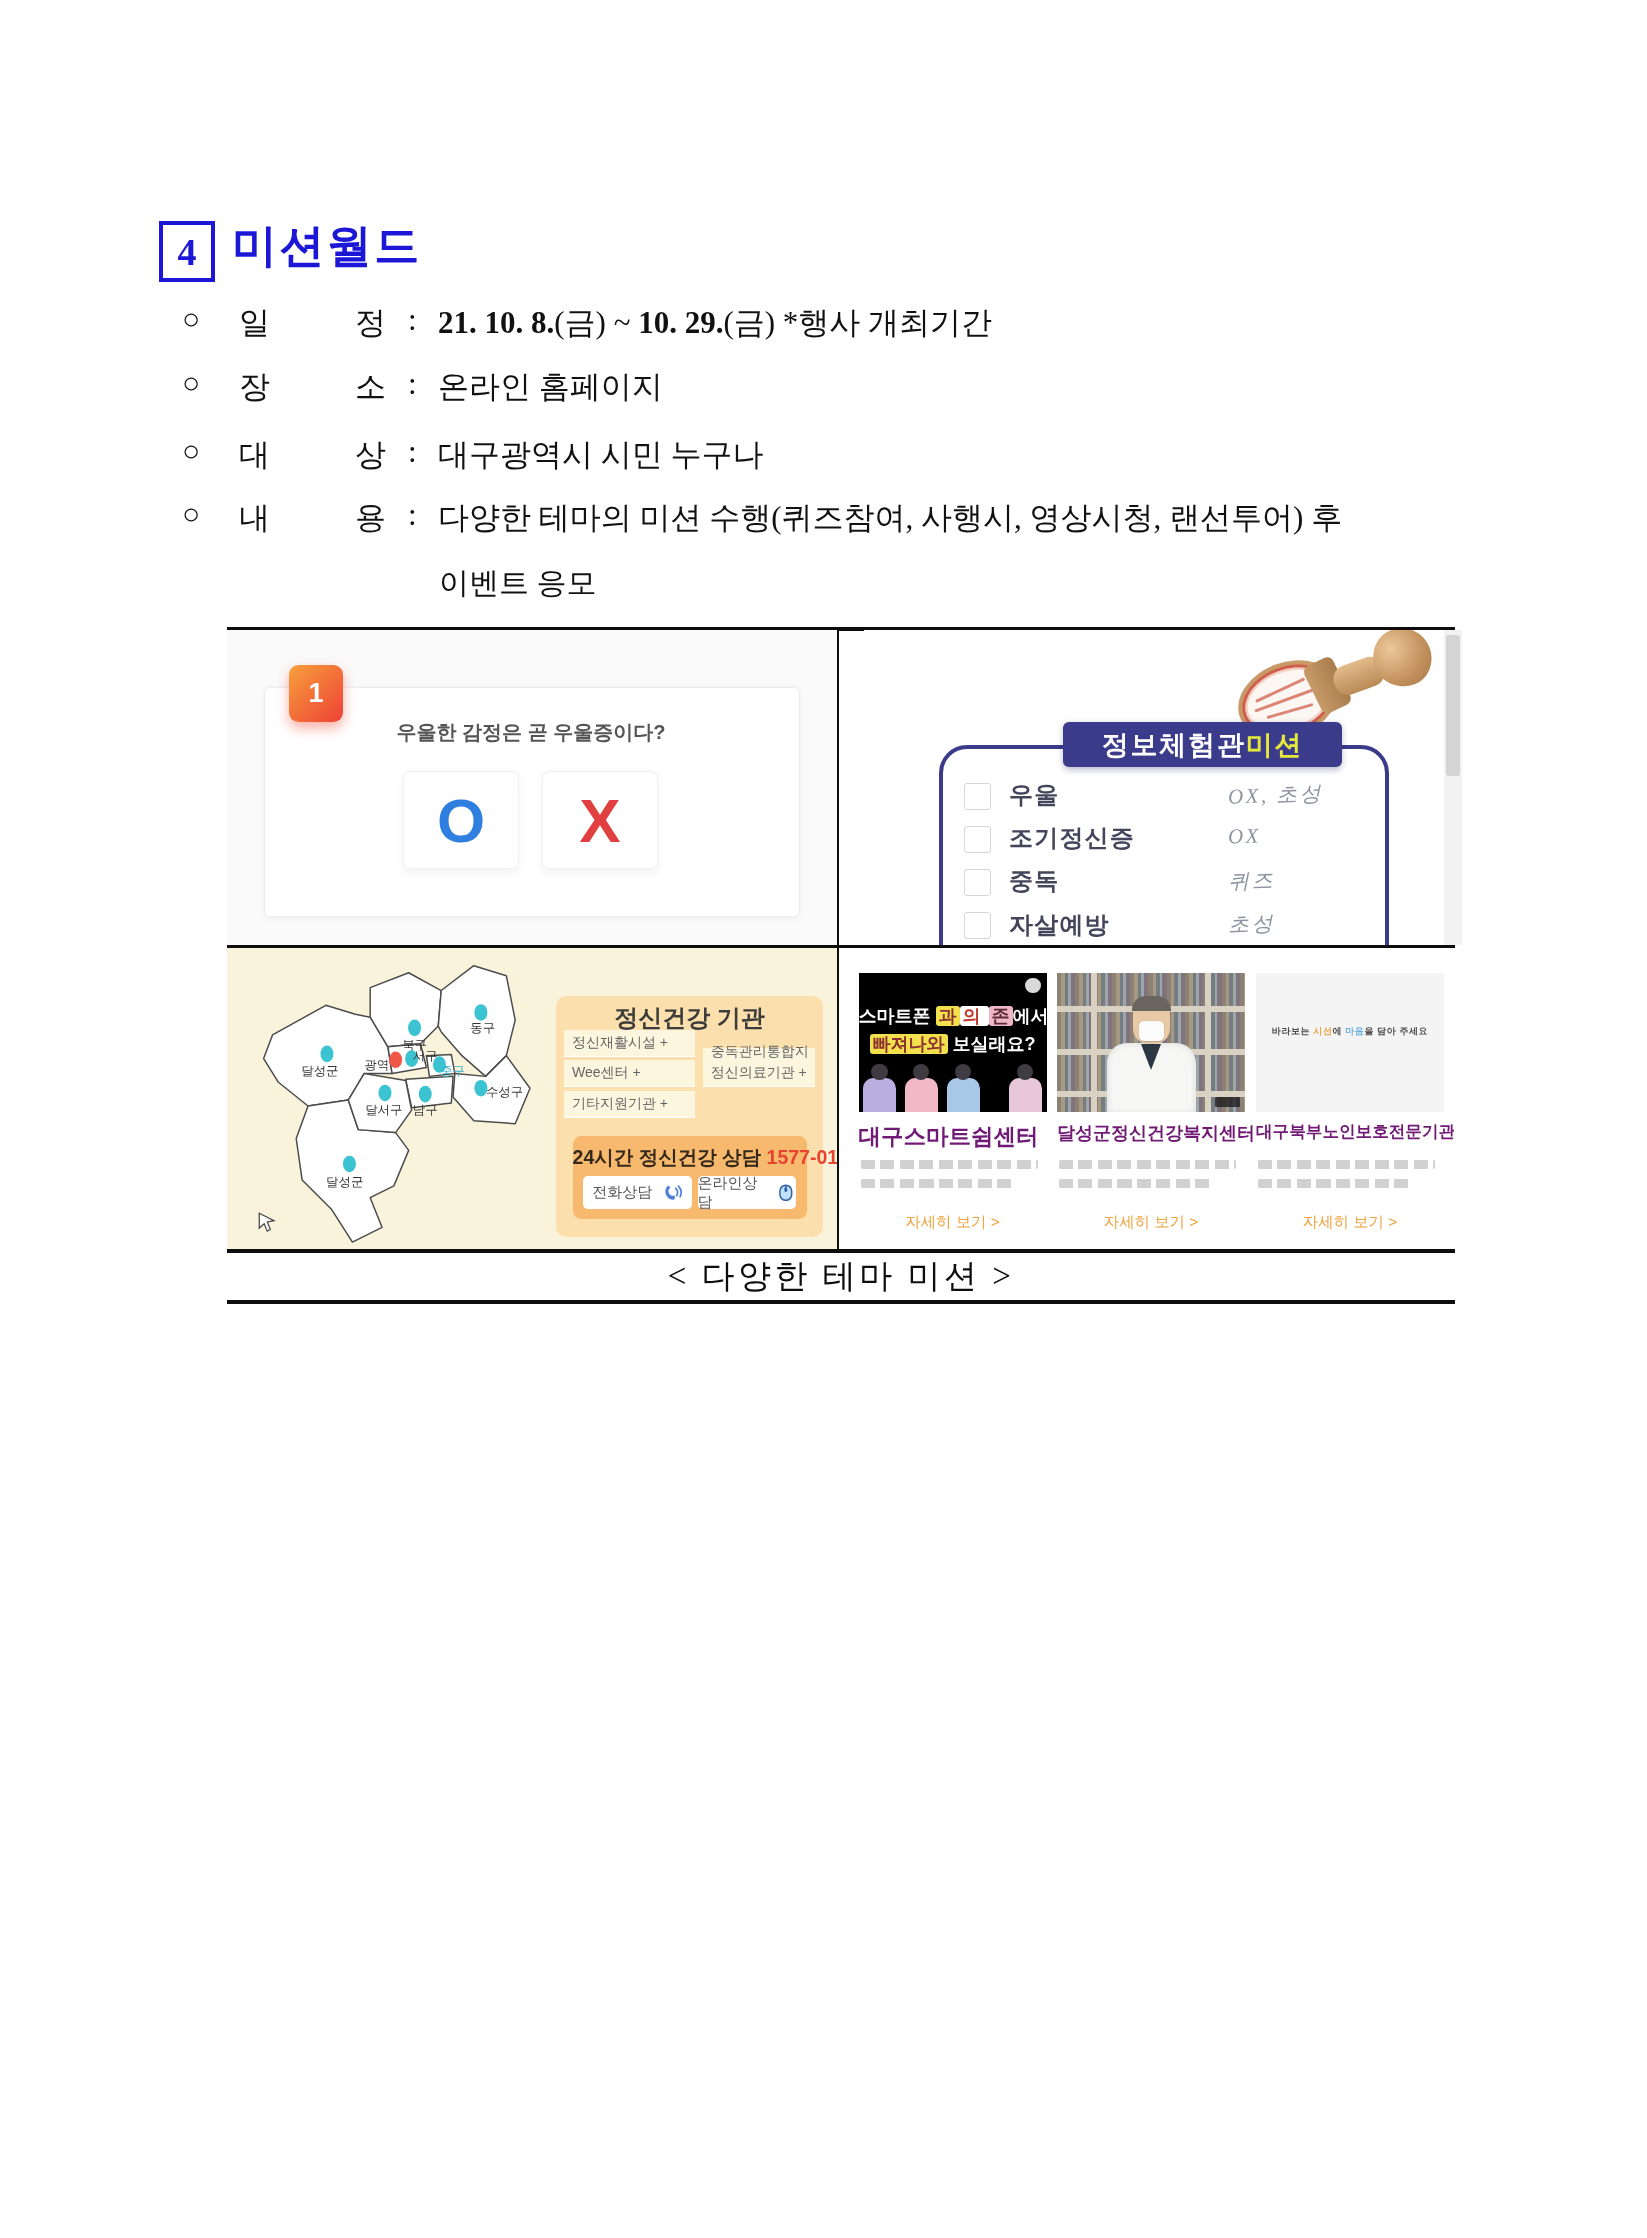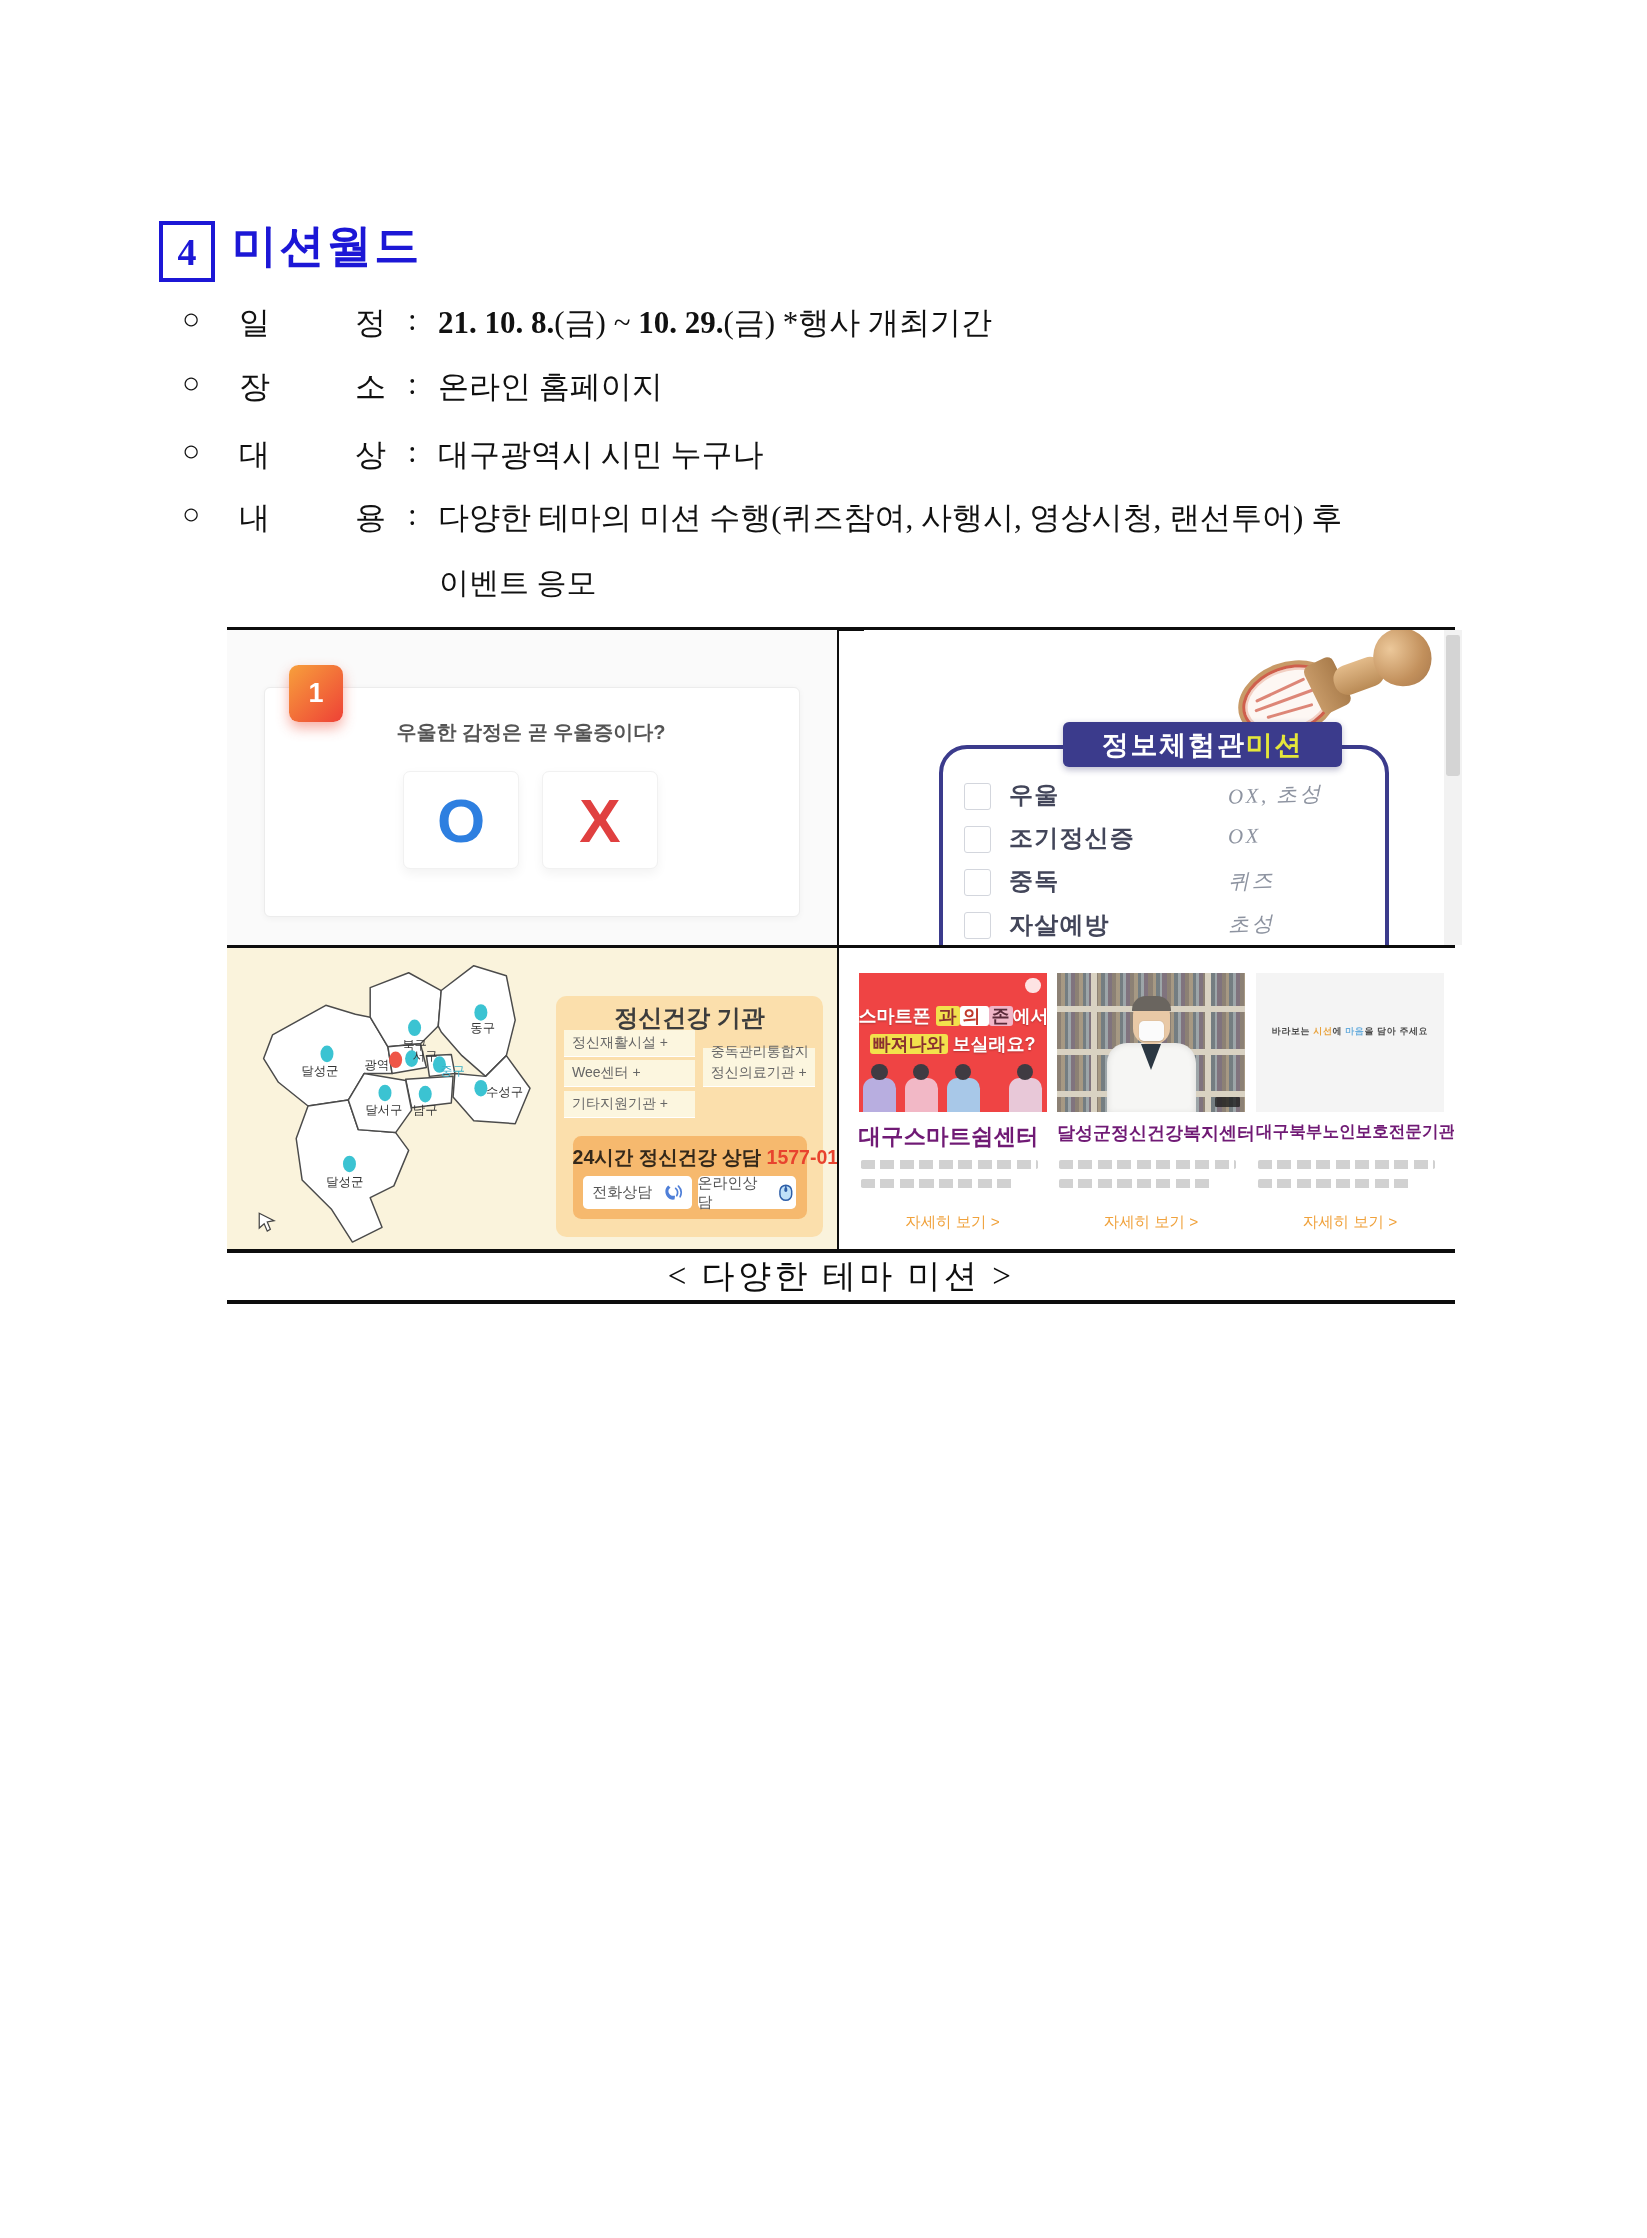--- a/index.html
+++ b/index.html
@@ -94,21 +94,21 @@
   #hl-btn-online{left:125px;width:98px;}
 
   
   .vcard{position:absolute;top:0;width:188px;height:301px;}
   .vthumb{position:absolute;left:0;top:25px;width:188px;height:139px;overflow:hidden;}
   .vtitle{position:absolute;left:0;top:173px;width:188px;font-weight:800;color:#701a75;white-space:nowrap;}
   .vdesc{position:absolute;left:2.4px;height:9px;border-radius:1.8px;opacity:.85;filter:blur(0.6px);
          background:repeating-linear-gradient(90deg,#c9c9c9 0 14px,#ffffff 14px 19.5px);}
   .vlink{position:absolute;left:0;top:264px;width:188px;text-align:center;font-size:15.4px;color:#f0a23c;cursor:pointer;}
   
-  .t1{background:#ef4444;}
+  .t1{background:#000000;}
   .t1-line{position:absolute;left:0;width:188px;text-align:center;font-weight:800;font-size:18px;white-space:nowrap;}
   .t1-plain{color:#ffffff;text-shadow:0 1.2px 1.8px rgba(0,0,0,.25);}
   .t1-yellow{background:#f2e14c;color:#8a3030;padding:0 3px;border-radius:3px;}
   .t1-white{background:#ffffff;color:#c0392b;padding:0 3px;border-radius:3px;}
   .t1-pink{background:#f0b6c8;color:#5a2a3a;padding:0 3px;border-radius:3px;}
   .t1-logo{position:absolute;right:6px;top:4.7px;width:15.4px;height:15.4px;border-radius:50%;background:#ffffff;opacity:.85;}
   .t1-person{position:absolute;bottom:-3.5px;width:33px;height:38px;border-radius:10.6px 10.6px 0 0;}
   .t1-head{position:absolute;left:8.3px;top:-14px;width:16.6px;height:16.6px;border-radius:50%;background:#3f3b42;}
   
   .t2{background:#ece6d8;}

